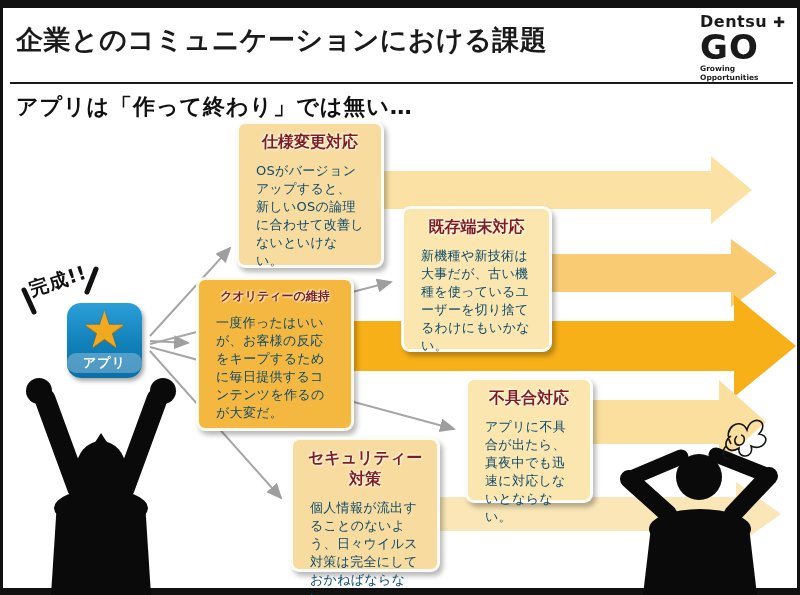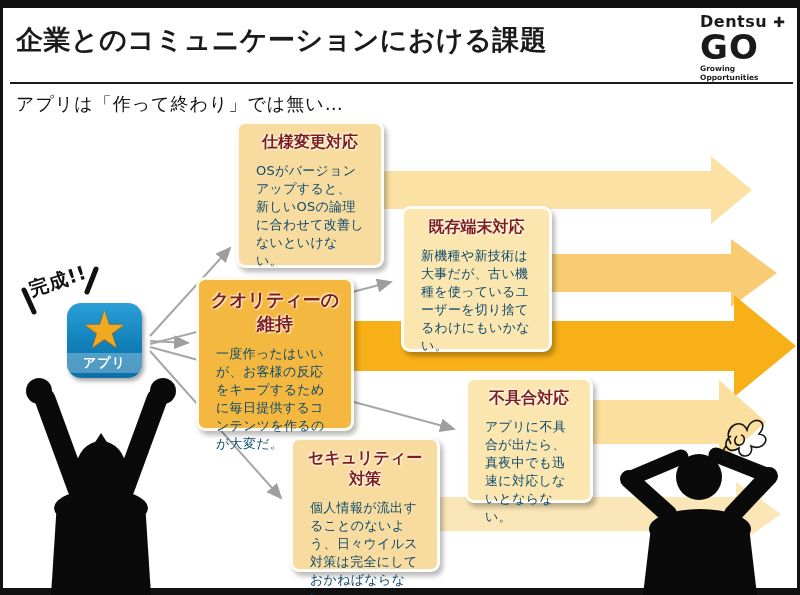--- a/index.html
+++ b/index.html
@@ -14,51 +14,51 @@
 
   
   .page-title{position:absolute;left:16px;top:22px;font-size:27px;font-weight:700;color:#1a1a1a;letter-spacing:0.5px;}
   .header-rule{position:absolute;left:10px;top:82px;width:783px;height:2px;background:#1a1a1a;}
   .logo{position:absolute;left:700px;top:12px;width:95px;text-align:left;color:#1a1a1a;}
   .logo-line1{font-size:16px;font-weight:700;letter-spacing:0.5px;white-space:nowrap;}
   .logo-cross{font-size:14px;}
   .logo-main{font-size:34px;font-weight:800;line-height:0.95;letter-spacing:1px;}
   .logo-tagline{font-size:7.5px;font-weight:600;margin-top:1px;}
 
-  .subtitle{position:absolute;left:16px;top:92px;font-size:18px;font-weight:400;color:#111;letter-spacing:1px;}
+  .subtitle{position:absolute;left:16px;top:92px;font-size:22px;font-weight:700;color:#111;letter-spacing:1px;}
 
   svg.layer{position:absolute;left:0;top:0;}
   .z1{z-index:1;} .z2{z-index:2;} .z5{z-index:5;}
 
   
   .callout{position:absolute;z-index:3;box-sizing:border-box;border-radius:9px;
     border:3px solid rgba(255,255,255,0.92);box-shadow:3px 4px 5px rgba(0,0,0,0.28);
     padding:6px 9px;}
   .callout.tan{background:#F8DB9E;}
   .callout.light{background:#FBE6AF;}
   .callout.gold{background:#F4B73F;}
   .callout h3{margin:2px 0 9px 0;text-align:center;font-size:16px;font-weight:700;color:#7f1d1d;
     text-shadow:1px 1px 2px rgba(255,255,255,0.95), -1px -1px 2px rgba(255,255,255,0.95);}
-  .callout.gold h3{font-size:18px;}
+  .callout.gold h3{font-size:12px;}
   .callout p{margin:8px;font-size:13px;line-height:1.38;color:#0c4a6e;letter-spacing:0.3px;}
 
   #box-spec{left:236px;top:121px;width:148px;height:147px;}
   #box-device{left:401px;top:206px;width:151px;height:146px;}
   #box-quality{left:196px;top:277px;width:158px;height:154px;}
   #box-bug{left:465px;top:377px;width:128px;height:126px;}
   #box-security{left:290px;top:437px;width:150px;height:135px;}
 
   
   .app-icon{position:absolute;z-index:4;left:67px;top:303px;width:75px;height:75px;border-radius:14px;
     background:linear-gradient(180deg,#2C9FD8 0%,#1180B9 55%,#0D6FA8 100%);
     box-shadow:2px 3px 4px rgba(0,0,0,0.35);overflow:hidden;}
   .app-icon .star{position:absolute;left:0;top:-2px;width:100%;text-align:center;font-size:50px;color:#F2A922;
     text-shadow:0 1px 0 #b97708, 0 0 2px #8a5a00;}
   .app-icon .band{position:absolute;left:0;bottom:5px;width:100%;height:20px;background:rgba(255,255,255,0.28);
-    text-align:center;font-size:13px;font-weight:700;color:#fff;line-height:20px;letter-spacing:1px;}
+    text-align:center;font-size:13px;font-weight:700;color:#fff;line-height:20px;letter-spacing:1px;border-radius:9px;}
 
   .burst-label{position:absolute;z-index:4;left:26px;top:278px;font-size:19px;font-weight:700;color:#111;
     transform:rotate(-18deg);transform-origin:left top;letter-spacing:1px;white-space:nowrap;}
 </style>
 </head>
 <body>
 
 <div class="slide">
 
   <div class="frame-top"></div>

